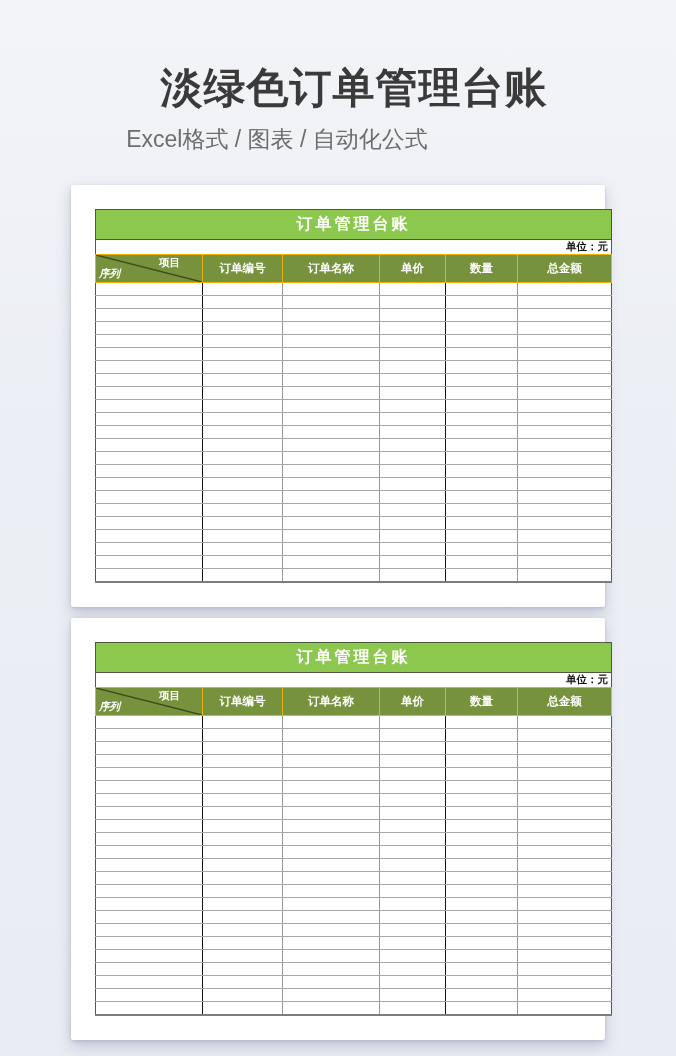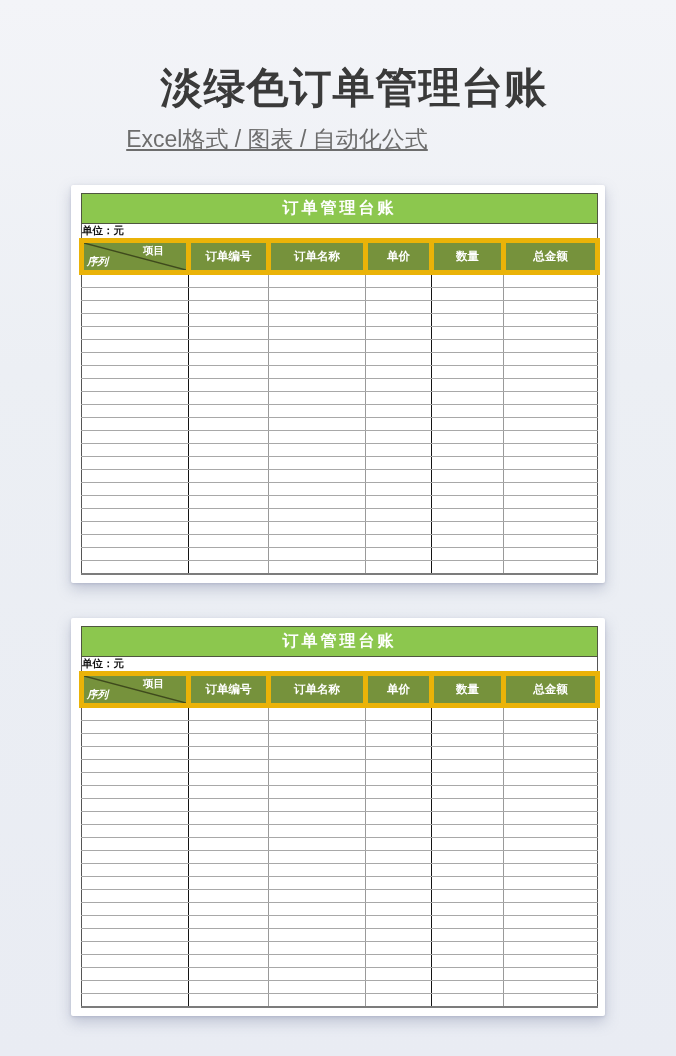--- a/index.html
+++ b/index.html
@@ -9,52 +9,52 @@
     font-family: "Liberation Sans", sans-serif;
     position:relative; overflow:hidden;
   }
   .page-title {
     position:absolute; top:60px; left:16px; width:676px;
     margin:0; text-align:center;
     font-size:42px; font-weight:bold; color:#3a3a3a; letter-spacing:1px;
   }
   .page-subtitle {
     position:absolute; top:124px; left:0; width:554px;
-    text-align:center; font-size:23px; color:#6d6d6d;text-decoration:underline;
+    text-align:center; font-size:23px; color:#6d6d6d;
   }
   .card {
     position:absolute; left:71px; width:534px;
-    background:#ffffff; padding:8px; box-sizing:border-box;
+    background:#ffffff; padding:24px; box-sizing:border-box;
     border-radius:2px;
     box-shadow: 0 6px 14px rgba(120,130,160,.38), 0 1px 3px rgba(120,130,160,.30);
   }
   .card1 { top:185px; }
   .card2 { top:618px; }
   table.sheet {
     width:516px; margin:0 auto;
     border-collapse:collapse; table-layout:fixed;
     border:1px solid #565656; border-bottom:2px solid #7c7c7c;
   }
   td.titlebar {
     height:27px; background:var(--accent,#8CC74E);
     color:#ffffff; font-weight:bold; font-size:16px; letter-spacing:3px;
     text-align:center; vertical-align:middle;
     border:1px solid #4f5640;
   }
   td.unitrow {
     height:14px; background:#ffffff;
-    text-align:left; vertical-align:middle;
+    text-align:right; vertical-align:middle;
     font-size:10.5px; font-weight:bold; color:#101010;
     padding:0 3px 0 0;
   }
   tr.headrow td {
     height:27px; background:var(--olive,#76923C);
     color:#ffffff; font-weight:bold; font-size:11.5px;
     text-align:center; vertical-align:middle;
-    border:5px solid #eab308; padding:0;
+    border:1px solid #eab308; padding:0;
   }
   td.diag { position:relative; }
   td.diag svg { position:absolute; left:0; top:0; width:100%; height:100%; display:block; }
   .diag-top  { position:absolute; top:1px;  right:22px; font-size:10.5px; }
   .diag-bot  { position:absolute; bottom:1px; left:3px; font-size:10.5px;font-style:italic; }
   tbody.rows td {
     height:12px; background:#ffffff; padding:0;
     border-right:1px solid var(--grid-light,#9A9A9A);
     border-bottom:1px solid var(--grid-h,#A8A8A8);
   }

